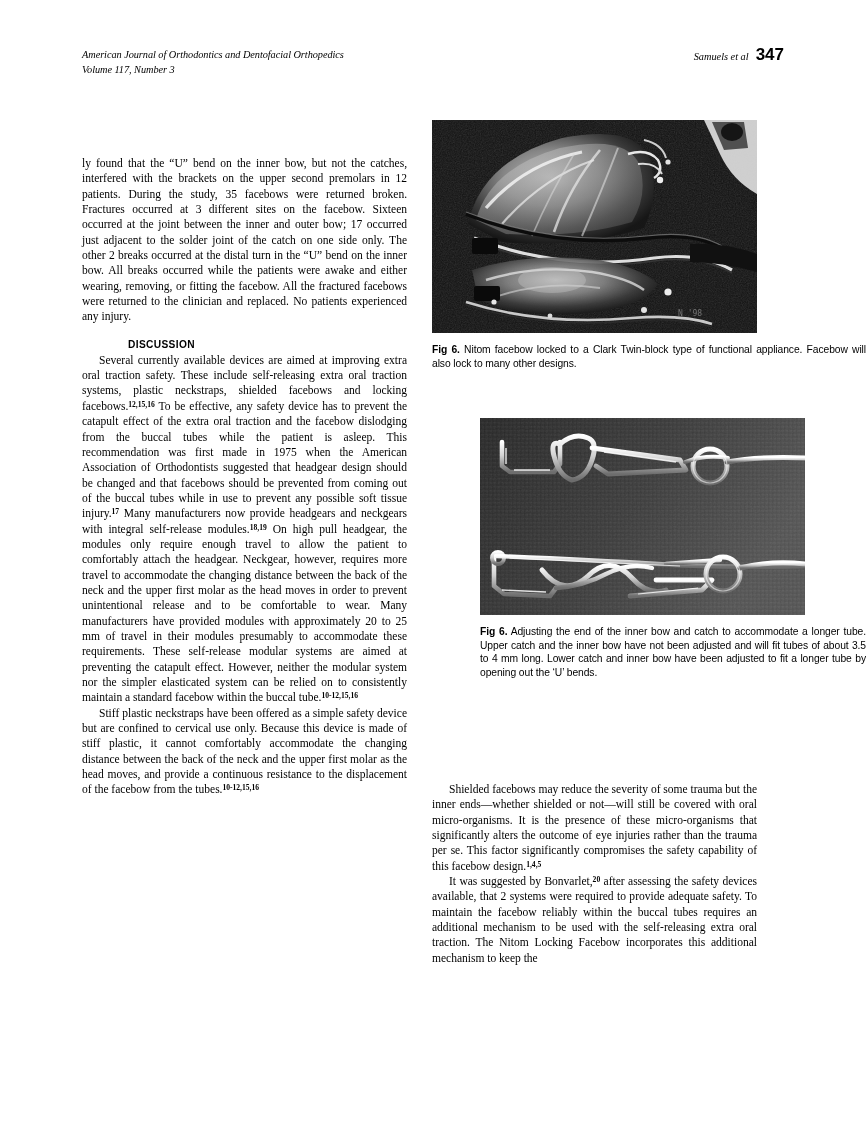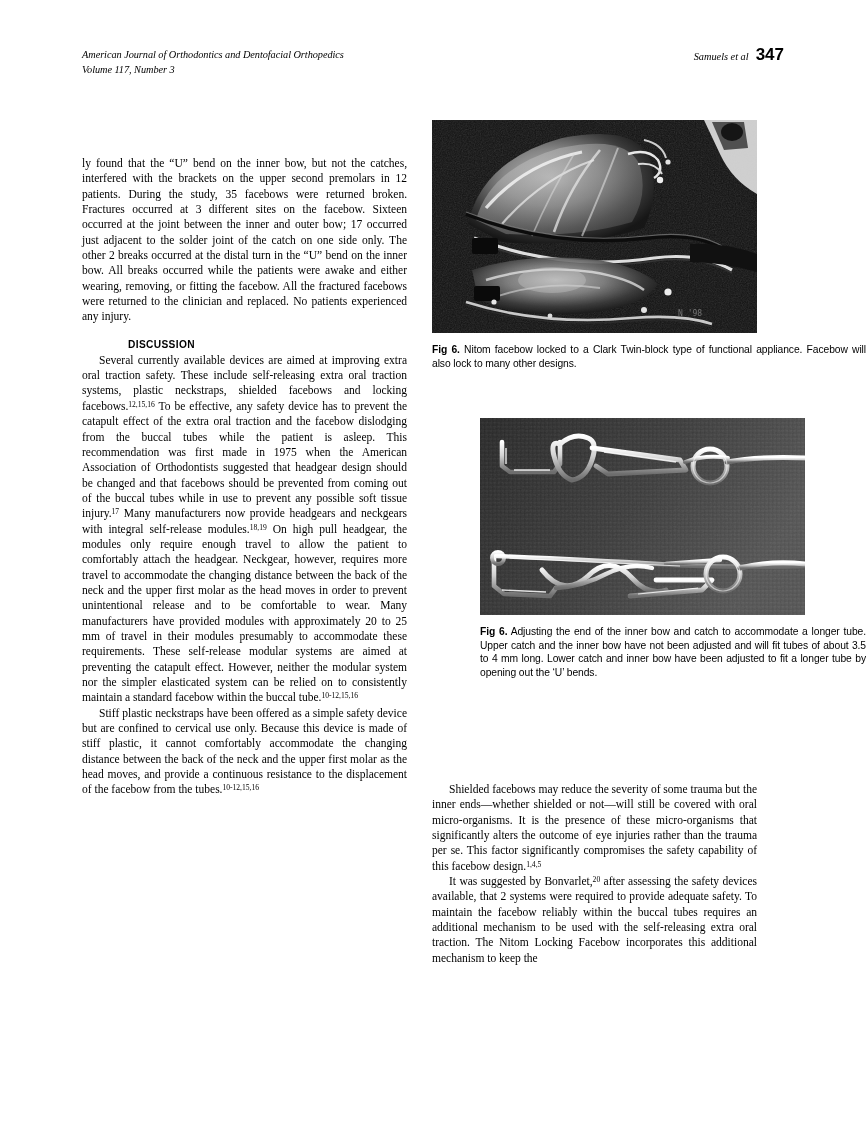--- a/index.html
+++ b/index.html
@@ -79,20 +79,21 @@
     text-justify: inter-word;
     hyphens: none;
     letter-spacing: -0.02px;
   }
   p.body.indent { text-indent: 17px; }
 
   sup {
     font-size: 7.6px;
     vertical-align: 0.38em;
     line-height: 0;
+    font-weight: bold;
   }
 
   h2.section-head {
     margin: 14px 0 3px 0;
     font-family: "Liberation Sans", sans-serif;
     font-size: 10.2px;
     font-weight: bold;
     letter-spacing: 0.35px;
     padding-left: 46px;
   }

